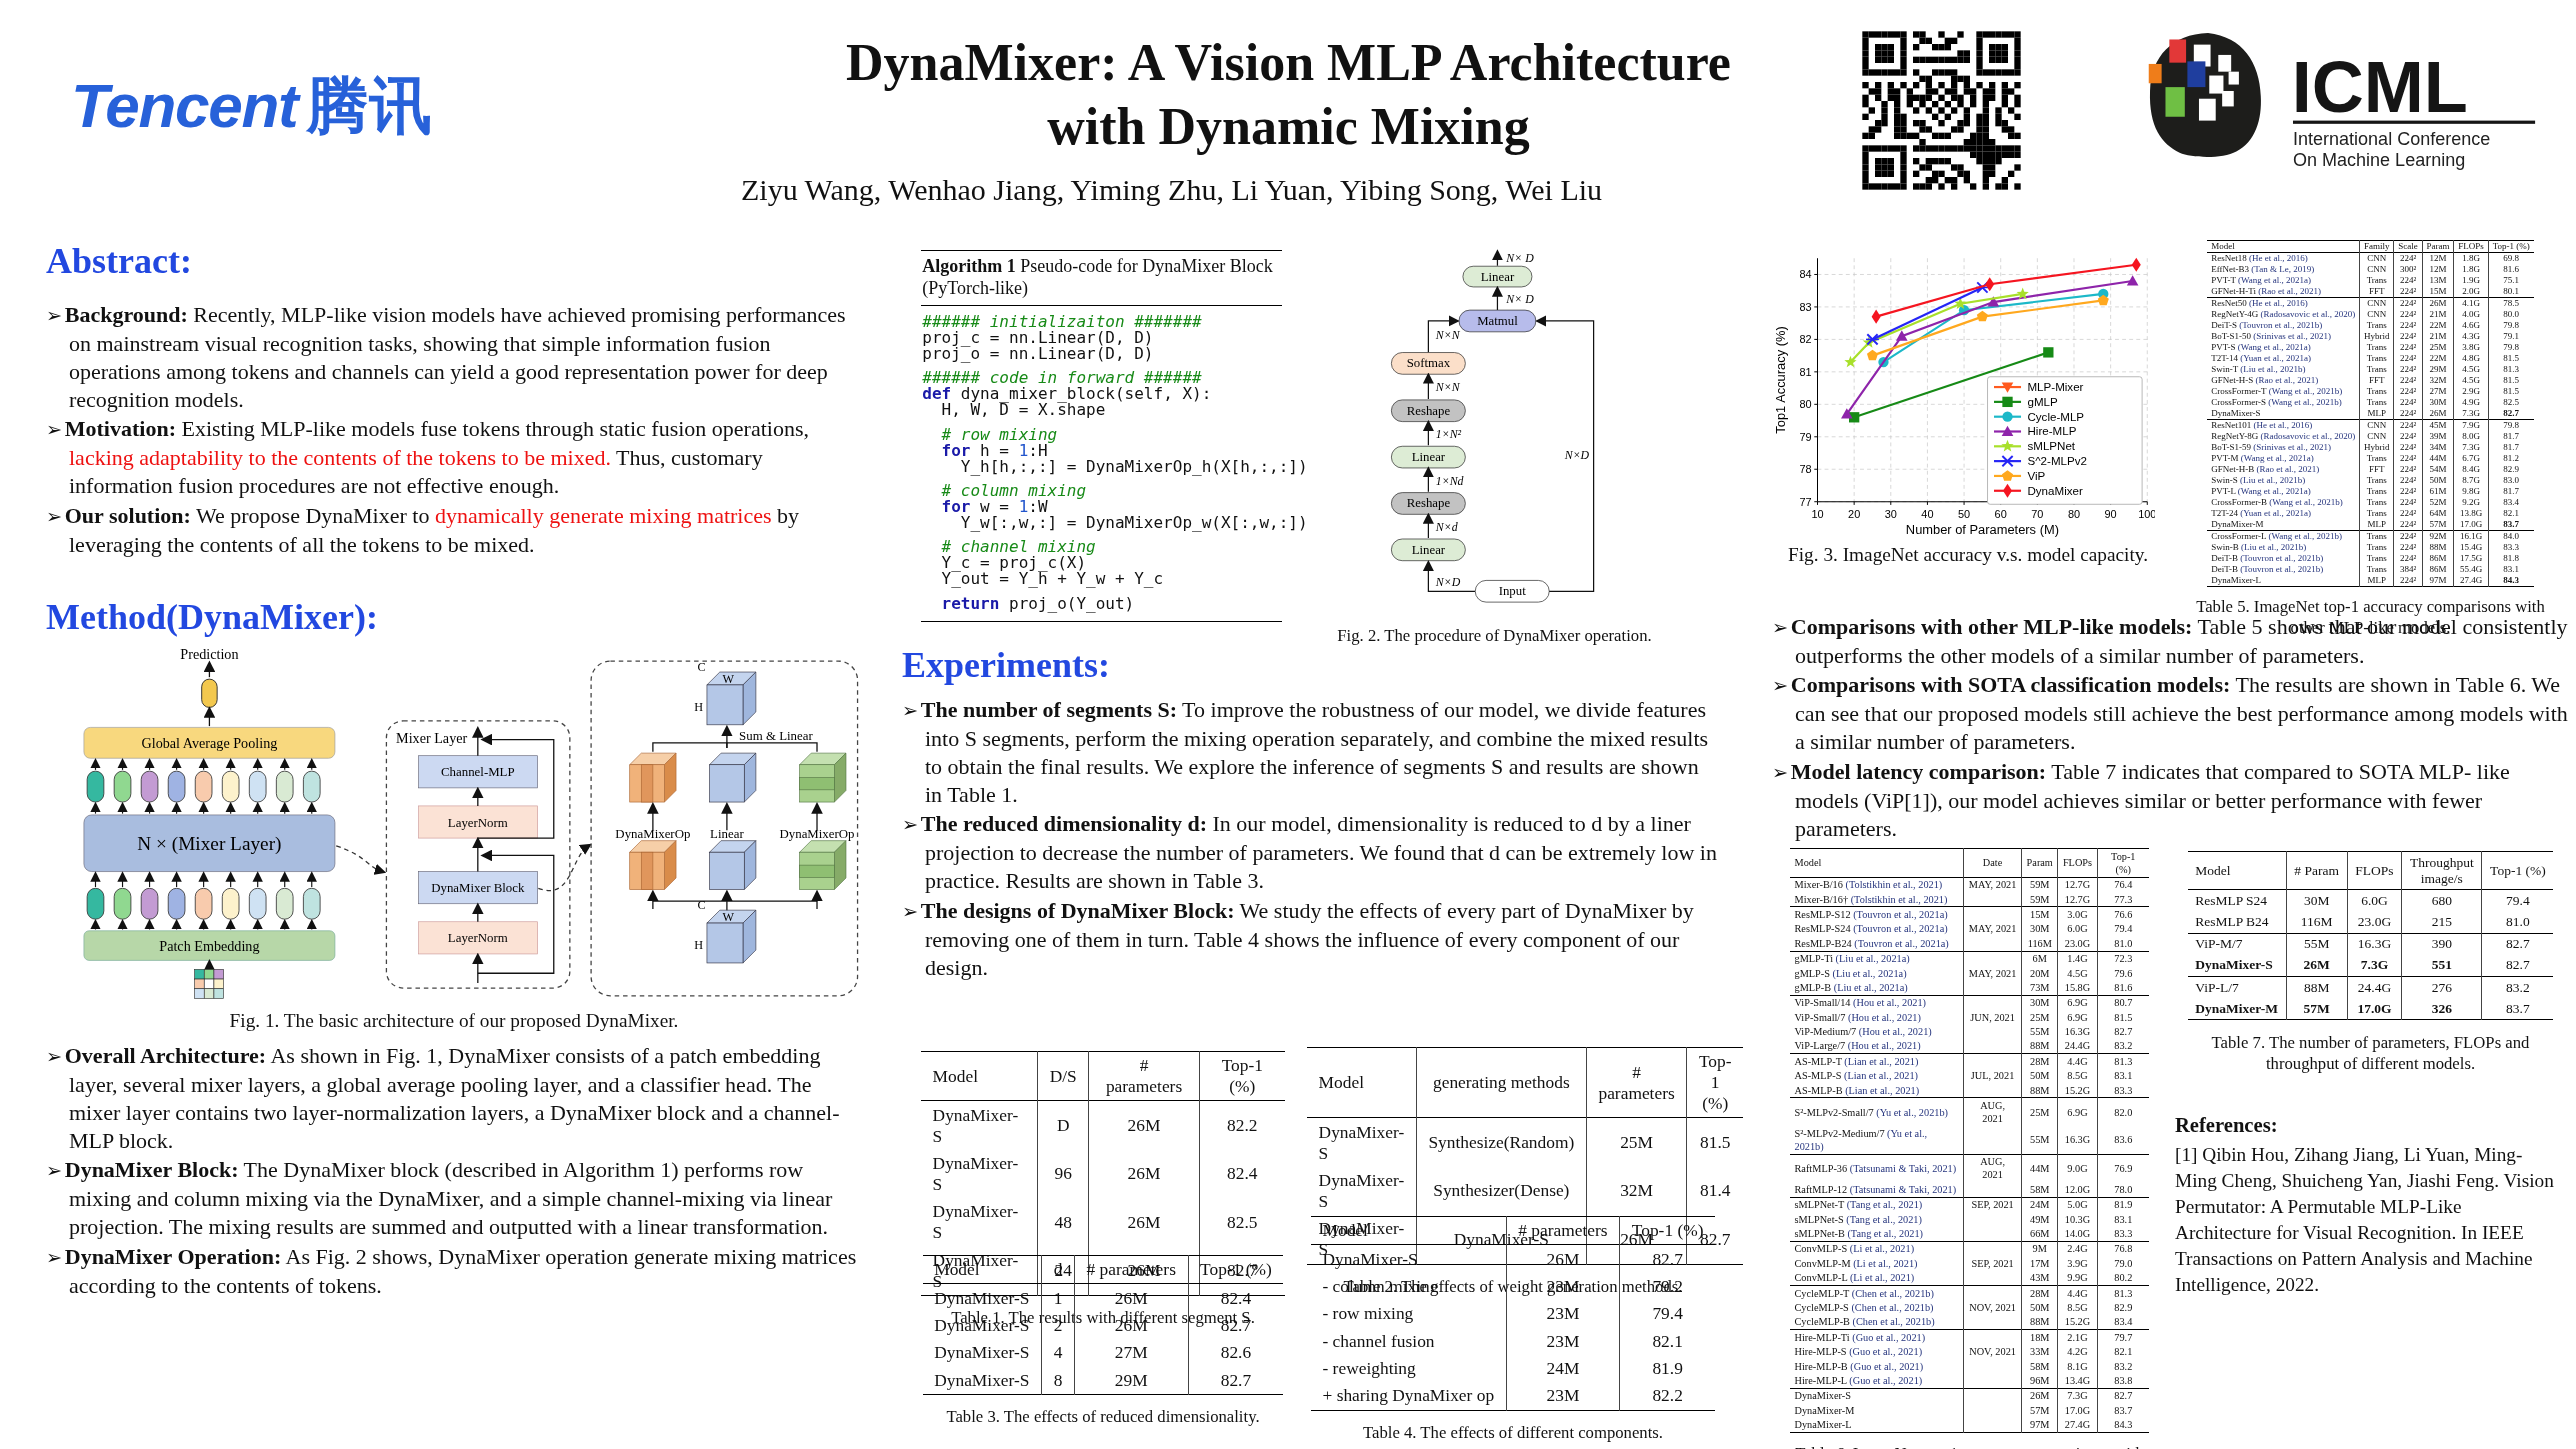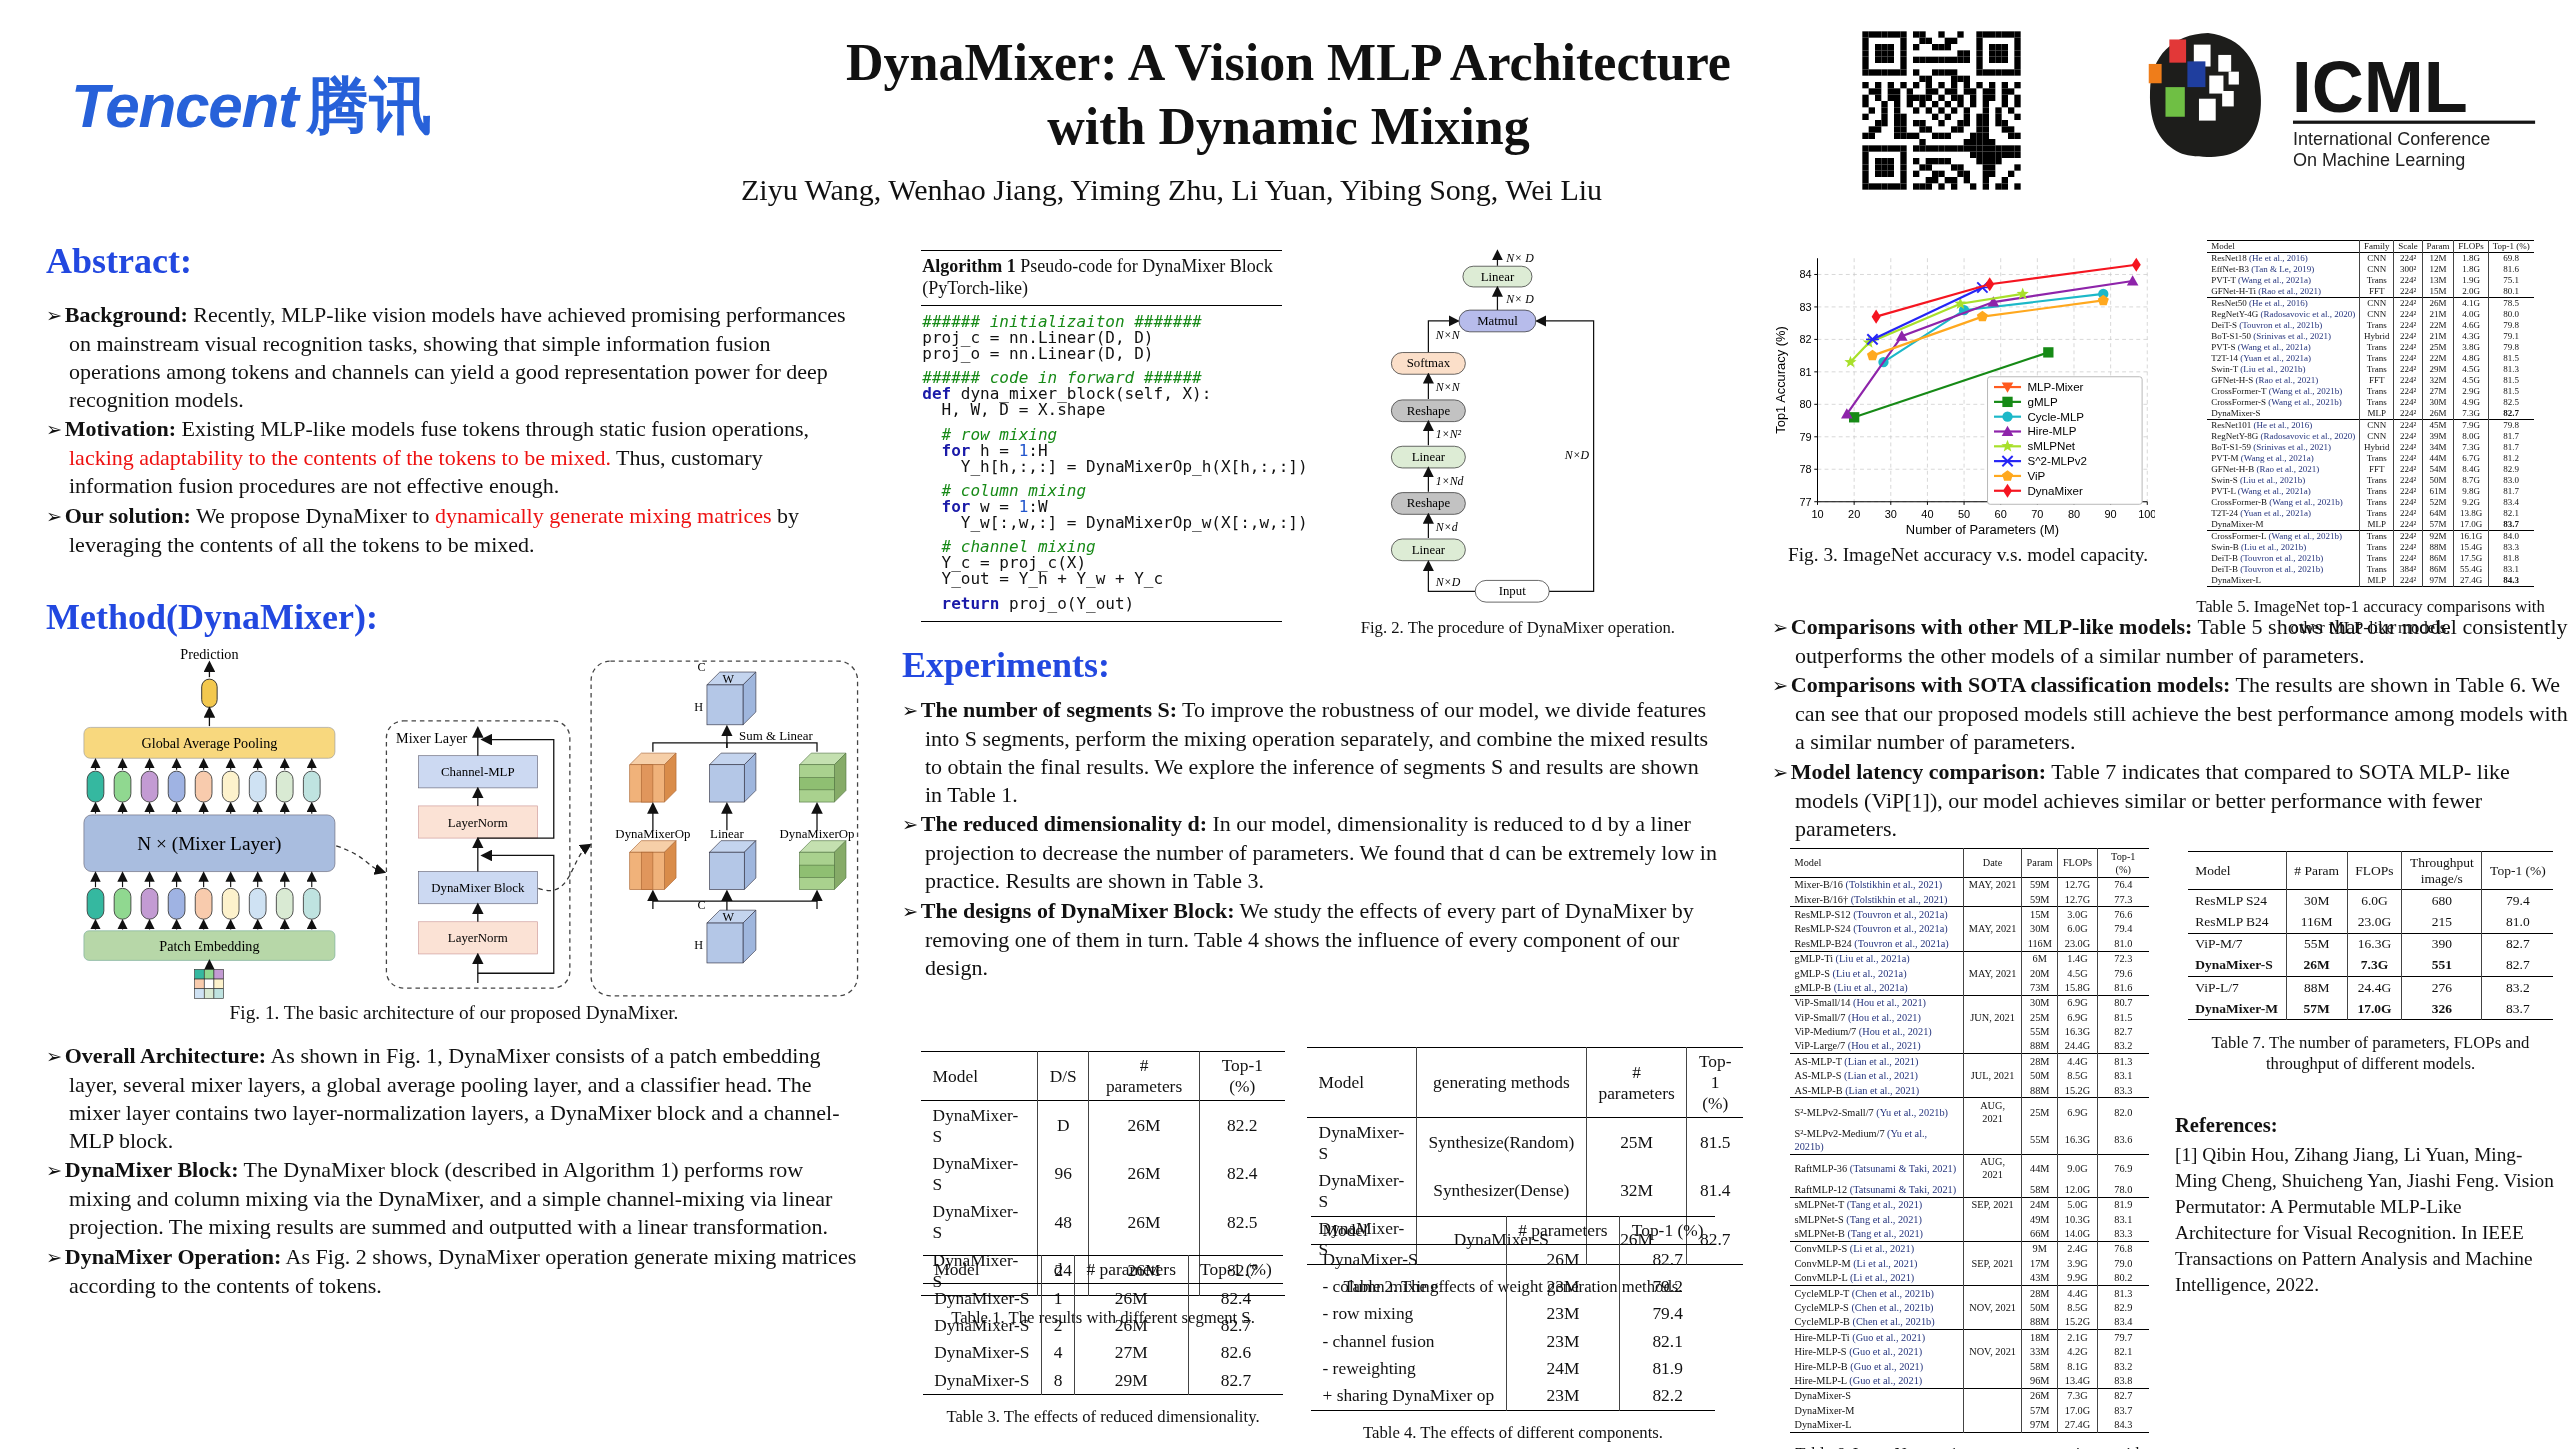--- a/index.html
+++ b/index.html
@@ -584,21 +584,21 @@
   <line x1="1059" y1="428" x2="1059" y2="398" stroke="#111" stroke-width="2"></line>
   <g>
     <polygon points="1028,432 1048,412 1104,412 1084,432" fill="#c4d4ee" stroke="#334"></polygon>
     <polygon points="1084,432 1104,412 1104,474 1084,494" fill="#9fb6dd" stroke="#334"></polygon>
     <rect x="1028" y="432" width="56" height="62" fill="#b4c7e7" stroke="#334"></rect>
     <text x="1026" y="410" font-size="19" text-anchor="end">C</text>
     <text x="1052" y="429" font-size="19">W</text>
     <text x="1022" y="472" font-size="19" text-anchor="end">H</text>
   </g>
 </svg>
-<div class="abs caption cap30" style="left:45px;top:1002px;width:818px;margin-top:0;">Fig. 1. The basic architecture of our proposed DynaMixer.</div>
+<div class="abs caption cap30" style="left:45px;top:1002px;width:818px;margin-top:8px;">Fig. 1. The basic architecture of our proposed DynaMixer.</div>
 
 <div class="abs bullets" style="left:46px;top:1042px;width:817px;">
     <div class="bullet"><span class="arrow">➢</span><span style="font-weight: bold;">Overall Architecture:</span><span> As shown in Fig. 1, DynaMixer consists of a patch embedding layer, several mixer layers, a global average pooling layer, and a classifier head. The mixer layer contains two layer-normalization layers, a DynaMixer block and a channel-MLP block.</span></div>
     <div class="bullet"><span class="arrow">➢</span><span style="font-weight: bold;">DynaMixer Block:</span><span> The DynaMixer block (described in Algorithm 1) performs row mixing and column mixing via the DynaMixer, and a simple channel-mixing via linear projection. The mixing results are summed and outputted with a linear transformation.</span></div>
     <div class="bullet"><span class="arrow">➢</span><span style="font-weight: bold;">DynaMixer Operation:</span><span> As Fig. 2 shows, DynaMixer operation generate mixing matrices according to the contents of tokens.</span></div>
   </div>
 
 <div class="abs algo" style="left:921px;top:250px;">
   <div class="algo-title"><b>Algorithm 1</b><span> Pseudo-code for DynaMixer Block (PyTorch-like)</span></div>
   <div class="algo-code"><div><span class="cm">###### initializaiton #######</span></div><div><span>proj_c = nn.Linear(D, D)</span></div><div><span>proj_o = nn.Linear(D, D)</span></div><div class="blank"></div><div><span class="cm">###### code in forward ######</span></div><div><span class="kw">def</span><span> dyna_mixer_block(self, X):</span></div><div><span>  H, W, D = X.shape</span></div><div class="blank"></div><div><span class="cm">  # row mixing</span></div><div><span>  </span><span class="kw">for</span><span> h = </span><span class="num">1</span><span>:H</span></div><div><span>    Y_h[h,:,:] = DynaMixerOp_h(X[h,:,:])</span></div><div class="blank"></div><div><span class="cm">  # column mixing</span></div><div><span>  </span><span class="kw">for</span><span> w = </span><span class="num">1</span><span>:W</span></div><div><span>    Y_w[:,w,:] = DynaMixerOp_w(X[:,w,:])</span></div><div class="blank"></div><div><span class="cm">  # channel mixing</span></div><div><span>  Y_c = proj_c(X)</span></div><div><span>  Y_out = Y_h + Y_w + Y_c</span></div><div class="blank"></div><div><span>  </span><span class="kw">return</span><span> proj_o(Y_out)</span></div></div>
@@ -638,21 +638,21 @@
   <text x="175" y="578" font-size="24" font-style="italic">N×d</text>
   <rect x="85" y="594" width="150" height="44" rx="22" fill="#ddecd5" stroke="#333" stroke-width="1.5"></rect>
   <text x="160" y="624" font-size="26" text-anchor="middle">Linear</text>
   <path d="M255,700 H160 V644" fill="none" stroke="#111" stroke-width="2.5" marker-end="url(#ar2)"></path>
   <text x="175" y="690" font-size="24" font-style="italic">N×D</text>
   <rect x="255" y="678" width="150" height="44" rx="22" fill="#ffffff" stroke="#333" stroke-width="1.5"></rect>
   <text x="330" y="708" font-size="26" text-anchor="middle">Input</text>
   <path d="M405,700 H495 V152 H384" fill="none" stroke="#111" stroke-width="2.5" marker-end="url(#ar2)"></path>
   <text x="486" y="432" font-size="24" font-style="italic" text-anchor="end">N×D</text>
 </svg>
-<div class="abs caption" style="left:1314px;top:613px;width:361px;margin-top:4px;text-align:right;">Fig. 2. The procedure of DynaMixer operation.</div>
+<div class="abs caption" style="left:1314px;top:613px;width:361px;margin-top:12px;">Fig. 2. The procedure of DynaMixer operation.</div>
 
 <div class="abs sec-h" style="left:902px;top:644px;">Experiments:</div>
 <div class="abs bullets" style="left:902px;top:696px;width:815px;">
     <div class="bullet"><span class="arrow">➢</span><span style="font-weight: bold;">The number of segments S:</span><span> To improve the robustness of our model, we divide features into S segments, perform the mixing operation separately, and combine the mixed results to obtain the final results. We explore the inference of segments S and results are shown in Table 1.</span></div>
     <div class="bullet"><span class="arrow">➢</span><span style="font-weight: bold;">The reduced dimensionality d:</span><span> In our model, dimensionality is reduced to d by a liner projection to decrease the number of parameters. We found that d can be extremely low in practice. Results are shown in Table 3.</span></div>
     <div class="bullet"><span class="arrow">➢</span><span style="font-weight: bold;">The designs of DynaMixer Block:</span><span> We study the effects of every part of DynaMixer by removing one of them in turn. Table 4 shows the influence of every component of our design.</span></div>
   </div>
 
 <div class="abs tblwrap t-mid" style="left:921px;top:1051px;width:364px;">
   <div>

